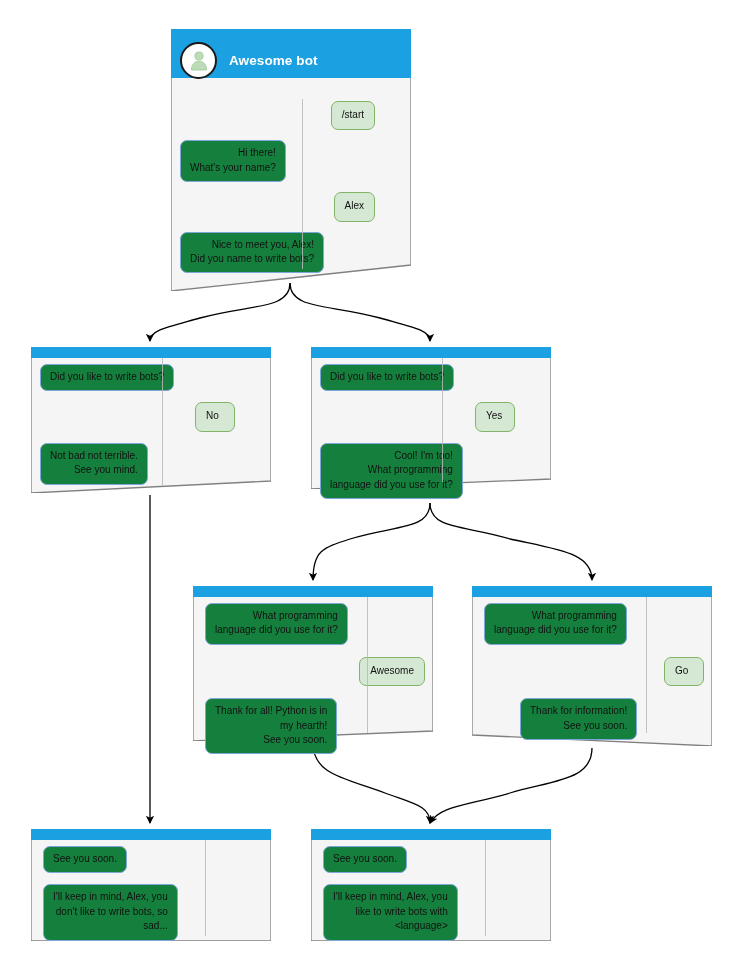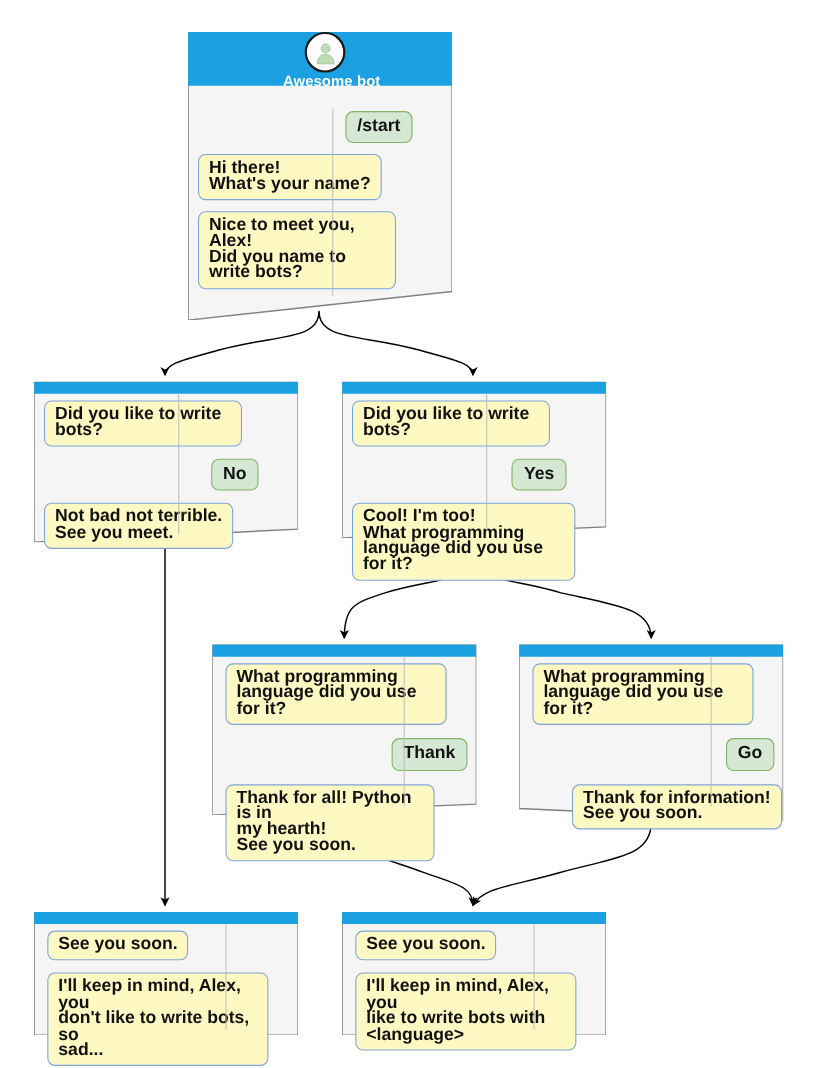--- a/index.html
+++ b/index.html
@@ -52,21 +52,20 @@
   }
 
   
   .chat-header {
     position: relative;
     box-sizing: border-box;
     height: 62px;
     display: flex;
     align-items: center;
     padding-left: 9px;
-    flex-direction: column;
   }
   .chat-header-thin {
     position: relative;
     height: 11px;
   }
   .avatar {
     width: 37px;
     height: 37px;
     border-radius: 50%;
     background: #ffffff;
@@ -95,32 +94,32 @@
   .row {
     display: flex;
     width: 100%;
     box-sizing: border-box;
   }
   .row.left  { justify-content: flex-start; }
   .row.right { justify-content: flex-end; }
 
   .bubble {
     box-sizing: border-box;
-    font-size: 16px;
+    font-size: 10px;
     line-height: 14.4px;
     color: #111111;
     border-radius: 7px;
     padding: 5px 9px 6px 9px;
     white-space: pre-line;
     max-width: 78%;
-    font-weight: bold;
   }
   .bubble.bot {
-    background: #fef9c3;
+    background: #15803d;
     border: 1px solid #7ea6d9;
+    text-align: right;
   }
   .bubble.user {
     background: #d5e8d4;
     border: 1px solid #82b366;
     text-align: left;
   }
 
   
   .col-divider {
     position: absolute;
@@ -177,20 +176,23 @@
       </div>
       <div class="chat-body" style="padding-top:10px;">
         <div class="col-divider" style="left:131px; top:8px; height:170px;"></div>
         <div class="row right" style="padding:0 36px 0 0;">
           <div class="bubble user" style="min-width:40px; text-align:left; padding:6px 10px 7px 10px;">/start</div>
         </div>
         <div class="row left" style="padding:10px 0 0 9px;">
           <div class="bubble bot">Hi there!
 What's your name?</div>
         </div>
+        <div class="row right" style="padding:10px 36px 0 0;">
+          <div class="bubble user" style="min-width:40px; text-align:left; padding:6px 10px 7px 10px;">Alex</div>
+        </div>
         <div class="row left" style="padding:10px 0 0 9px;">
           <div class="bubble bot">Nice to meet you, Alex!
 Did you name to write bots?</div>
         </div>
       </div>
     </div>
   </div>
 
   <div class="node" style="left:31px; top:347px; width:240px; height:146px;">
     <svg class="node-shape" viewBox="0 0 240 146" preserveAspectRatio="none">
@@ -202,21 +204,21 @@
       <div class="chat-body" style="padding-top:6px;">
         <div class="col-divider" style="left:131px; top:0px; height:128px;"></div>
         <div class="row left" style="padding:0 0 0 9px;">
           <div class="bubble bot">Did you like to write bots?</div>
         </div>
         <div class="row right" style="padding:11px 36px 0 0;">
           <div class="bubble user" style="min-width:40px; text-align:left; padding:6px 10px 7px 10px;">No</div>
         </div>
         <div class="row left" style="padding:11px 0 0 9px;">
           <div class="bubble bot">Not bad not terrible.
-See you meet.</div>
+See you mind.</div>
         </div>
       </div>
     </div>
   </div>
 
   <div class="node" style="left:311px; top:347px; width:240px; height:142px;">
     <svg class="node-shape" viewBox="0 0 240 142" preserveAspectRatio="none">
       <path d="M0,0 L240,0 L240,132 L0,142 Z" fill="#f5f5f5" stroke="#808080" stroke-width="1.3"></path>
       <path d="M0,0 L240,0 L240,11 L0,11 Z" fill="#1ba1e2" stroke="none"></path>
     </svg>
@@ -246,21 +248,21 @@
     </svg>
     <div class="node-inner">
       <div class="chat-header-thin"></div>
       <div class="chat-body" style="padding-top:6px;">
         <div class="col-divider" style="left:174px; top:0px; height:136px;"></div>
         <div class="row left" style="padding:0 0 0 12px;">
           <div class="bubble bot" style="max-width:88%;">What programming
 language did you use for it?</div>
         </div>
         <div class="row right" style="padding:12px 8px 0 0;">
-          <div class="bubble user" style="min-width:40px; text-align:left; padding:6px 10px 7px 10px;">Thank</div>
+          <div class="bubble user" style="min-width:40px; text-align:left; padding:6px 10px 7px 10px;">Awesome</div>
         </div>
         <div class="row left" style="padding:12px 12px 0 12px;">
           <div class="bubble bot" style="max-width:88%;">Thank for all! Python is in
 my hearth!
 See you soon.</div>
         </div>
       </div>
     </div>
   </div>
 

